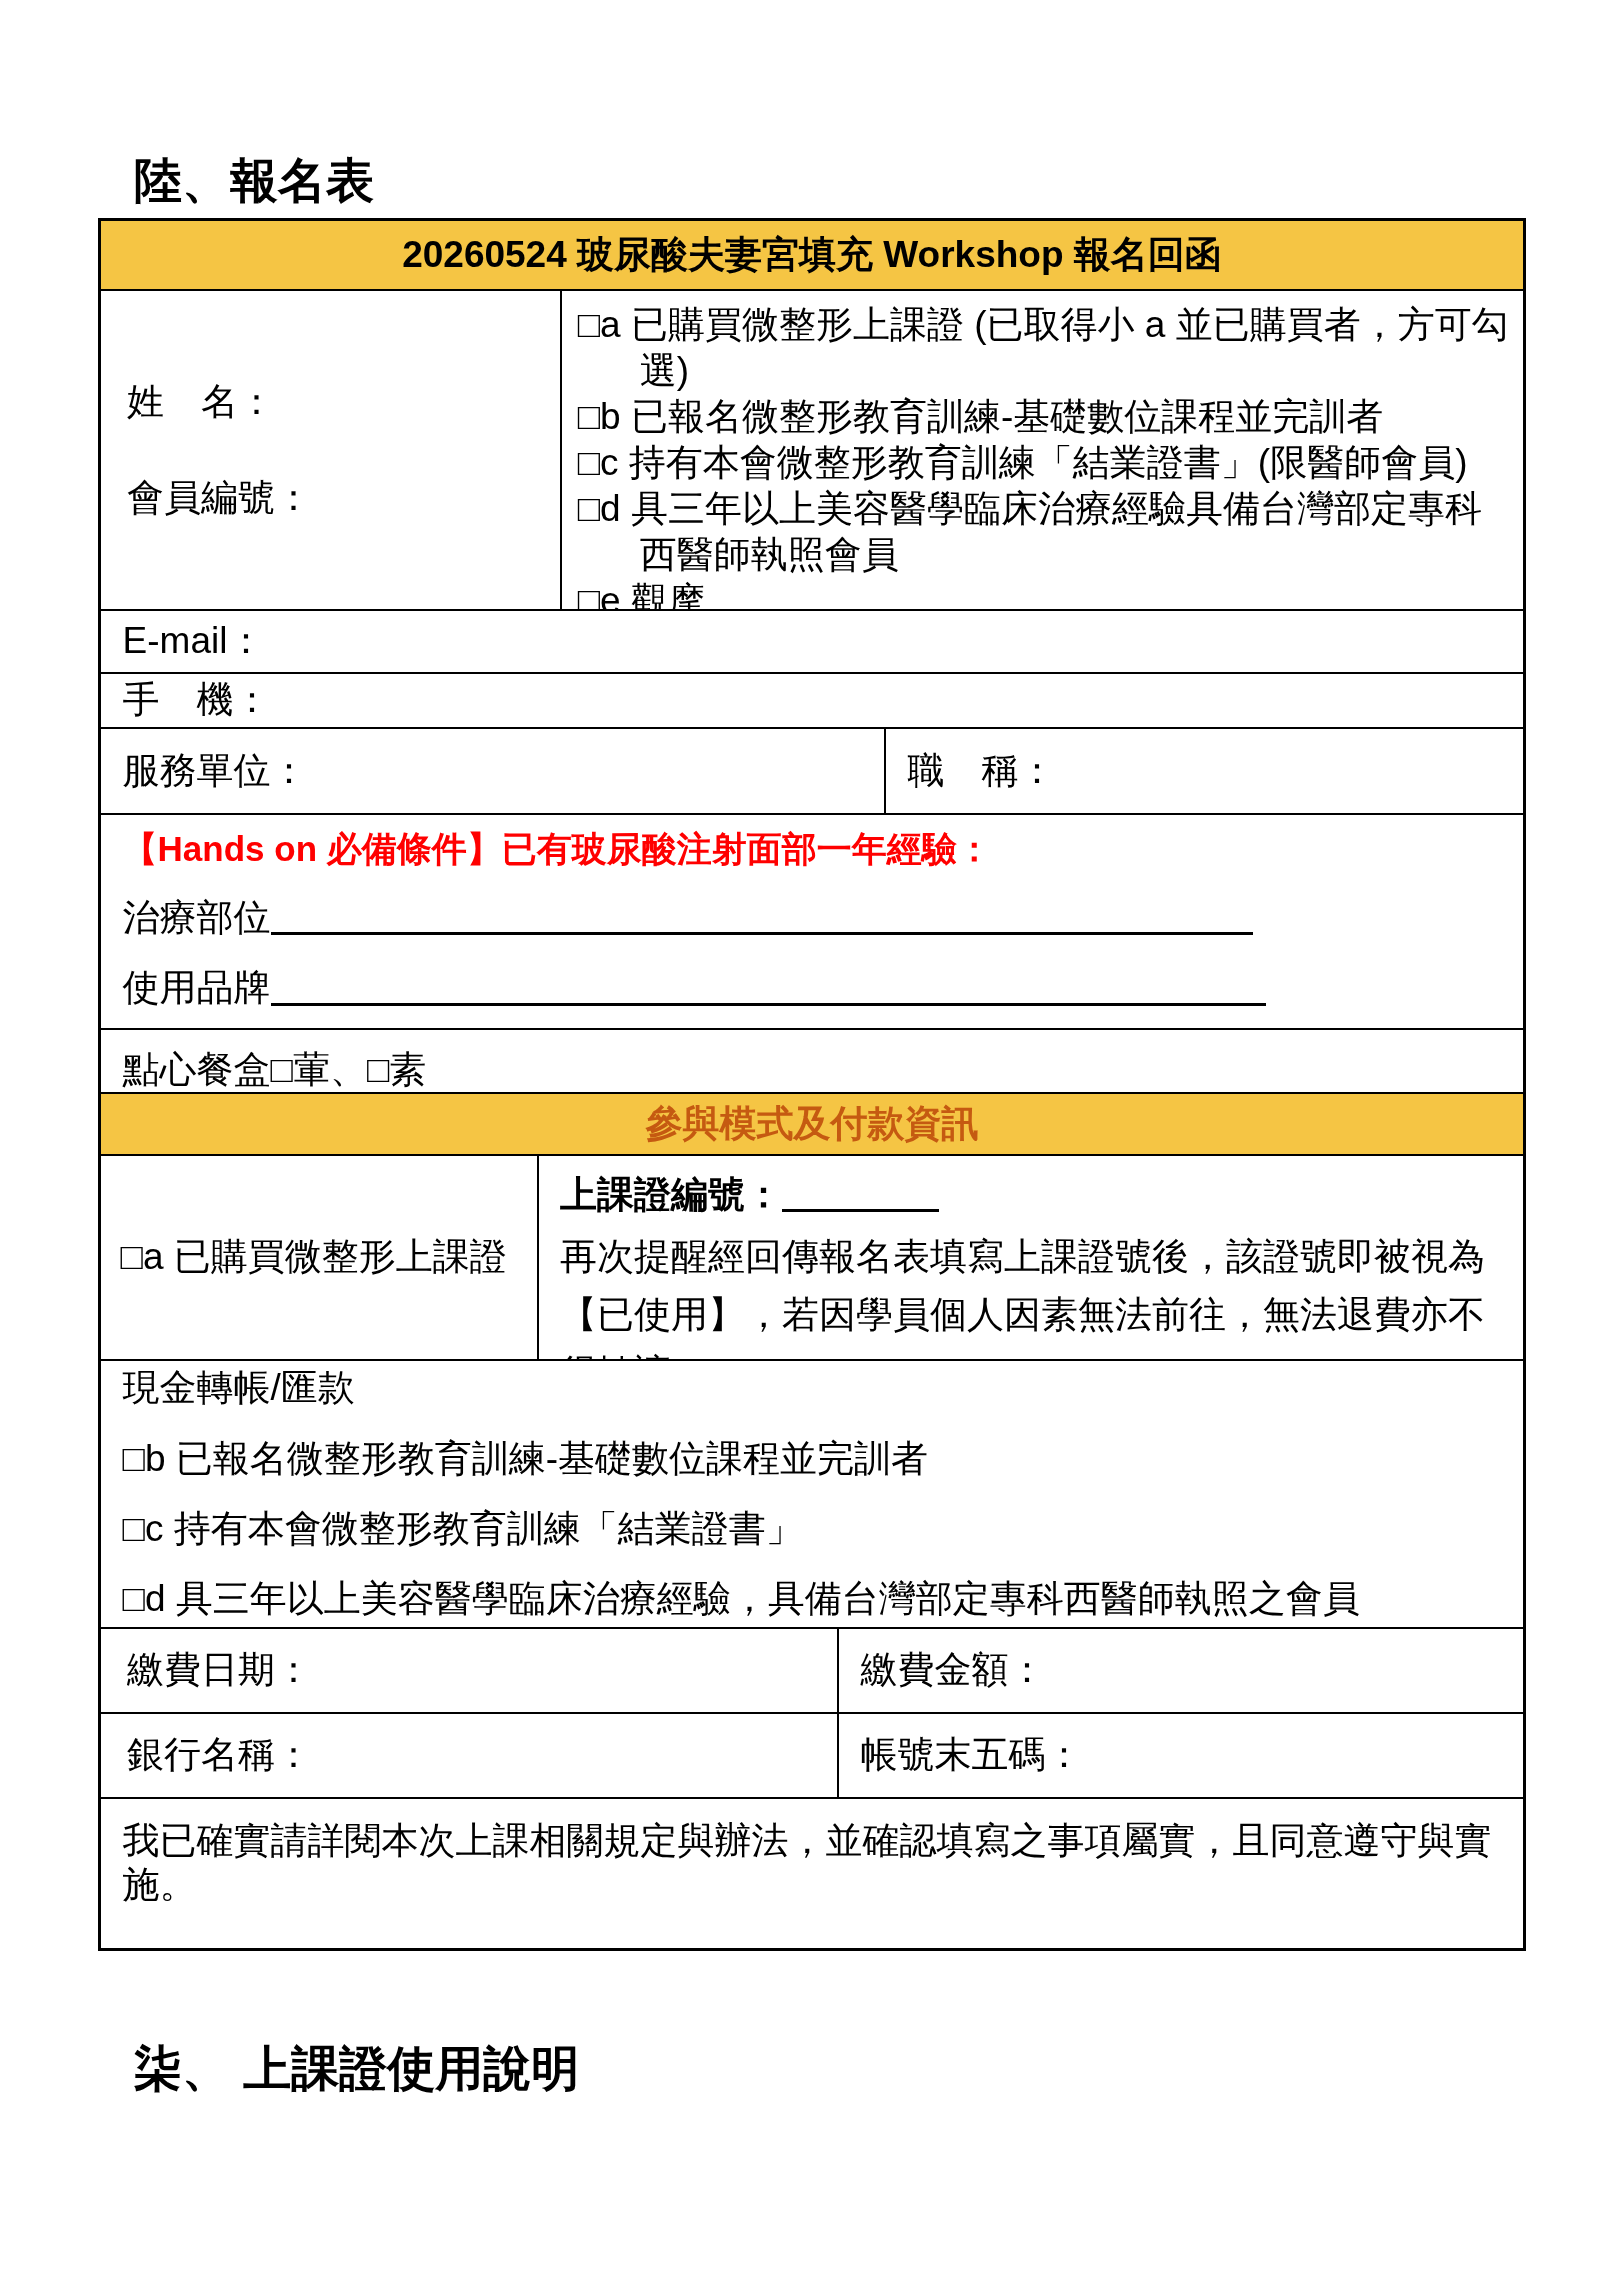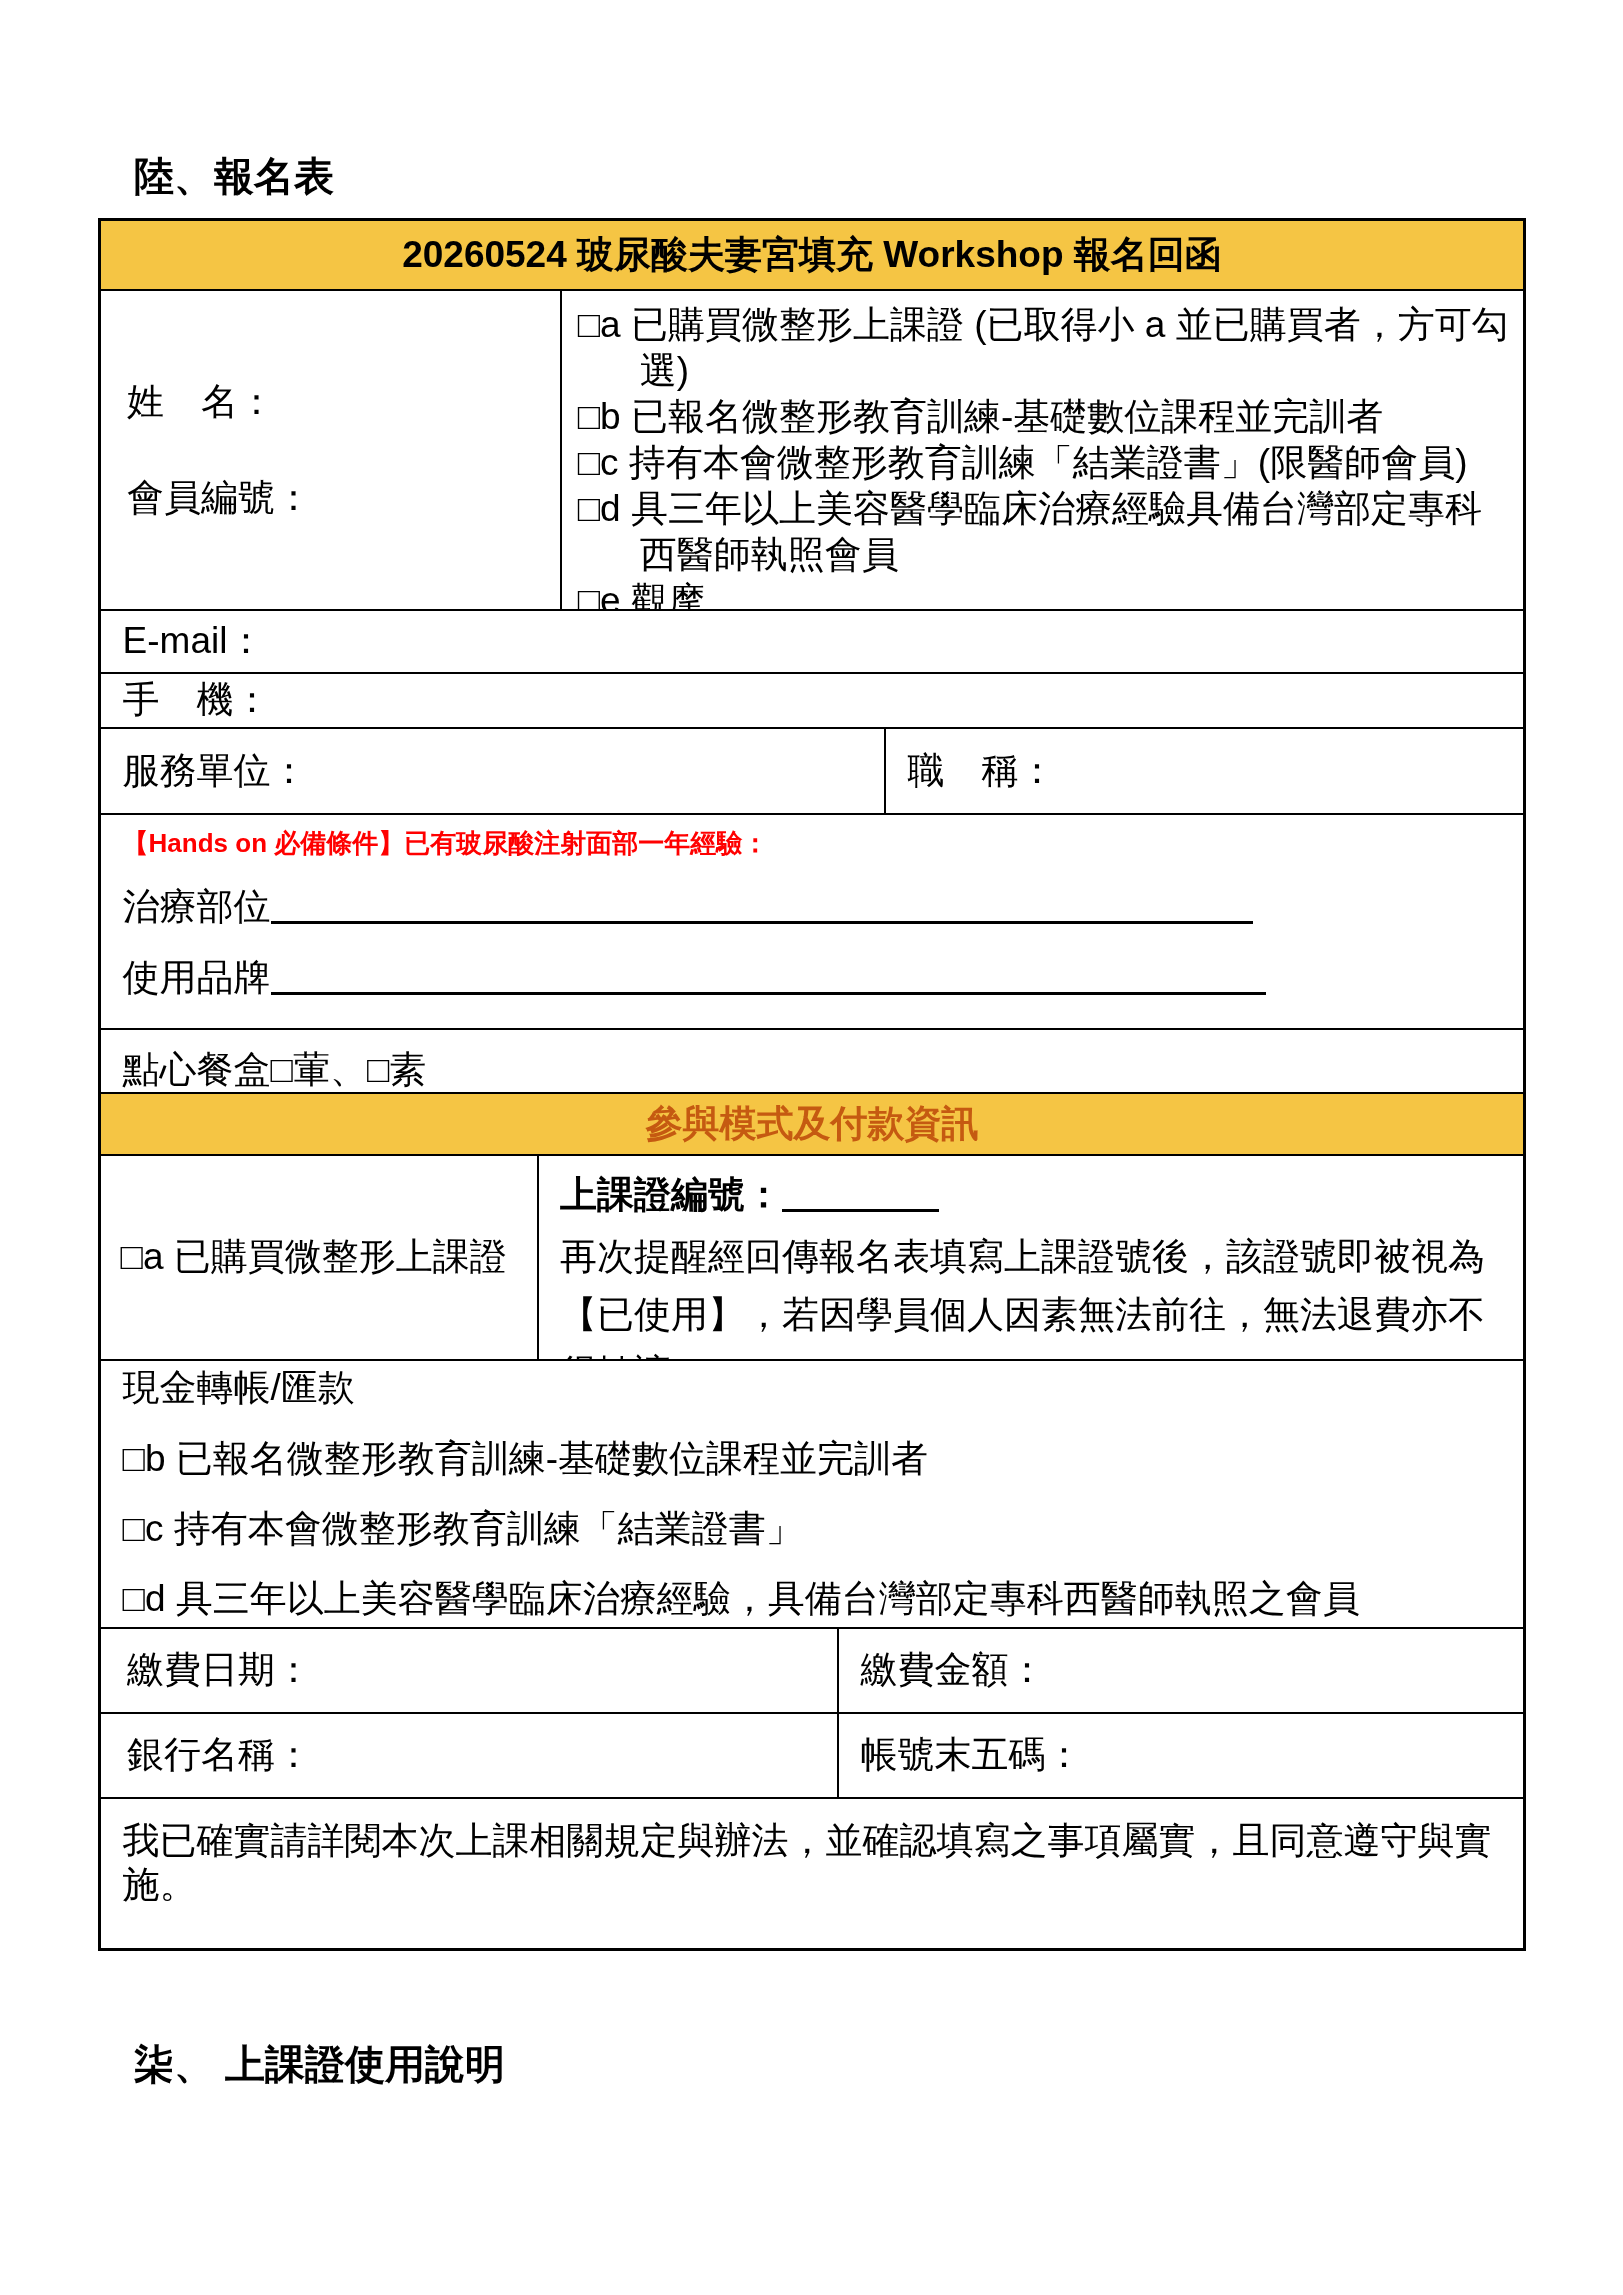--- a/index.html
+++ b/index.html
@@ -14,21 +14,21 @@
     position:relative;
     width:1623px;
     height:2295px;
     background:#ffffff;
     font-family:"Liberation Sans","DejaVu Sans",sans-serif;
     color:var(--ink);
     font-size:37px;
     line-height:1.2;
     overflow:hidden;
   }
-  .h-sec{position:absolute;font-weight:bold;font-size:40px;}
+  .h-sec{position:absolute;font-weight:bold;font-size:48px;}
   .h-sec6{left:134px;top:152px;}
   .h-sec7{left:134px;top:2040px;}
 
   .tbl{
     position:absolute;
     left:98px;top:218px;width:1428px;
     border:3.3px solid var(--ink);
   }
   .row{border-top:2.6px solid var(--ink);overflow:hidden;}
   .row:first-child{border-top:none;}
@@ -49,21 +49,21 @@
   .opt.hang{padding-left:62px;text-indent:-62px;}
 
   .r-email{height:63px;display:flex;align-items:center;padding-left:21.6px;}
   .r-phone{height:55px;display:flex;align-items:center;padding-left:21.6px;}
 
   .r-unit{height:86px;}
   .c-unit-left{width:785px;display:flex;align-items:center;padding-left:21.6px;}
   .c-unit-right{flex:1;display:flex;align-items:center;padding-left:21.6px;}
 
   .r-handson{height:215px;padding:13px 0 0 21.6px;}
-  .handson-red{color:var(--handson-red);font-weight:bold;font-size:26px;margin-bottom:17px;}
+  .handson-red{color:var(--handson-red);font-weight:bold;font-size:35px;margin-bottom:17px;}
   .fill-line{margin-top:26px;}
 
   .blank{display:inline-block;border-bottom:3.9px solid var(--ink);height:29px;vertical-align:-5.2px;}
   .w1500{width:982px;}
   .w1520{width:995px;}
   .w240{width:157px;}
 
   .r-meal{height:64px;display:flex;align-items:flex-end;padding-left:21.6px;}
 
   .r-a{height:205px;}

